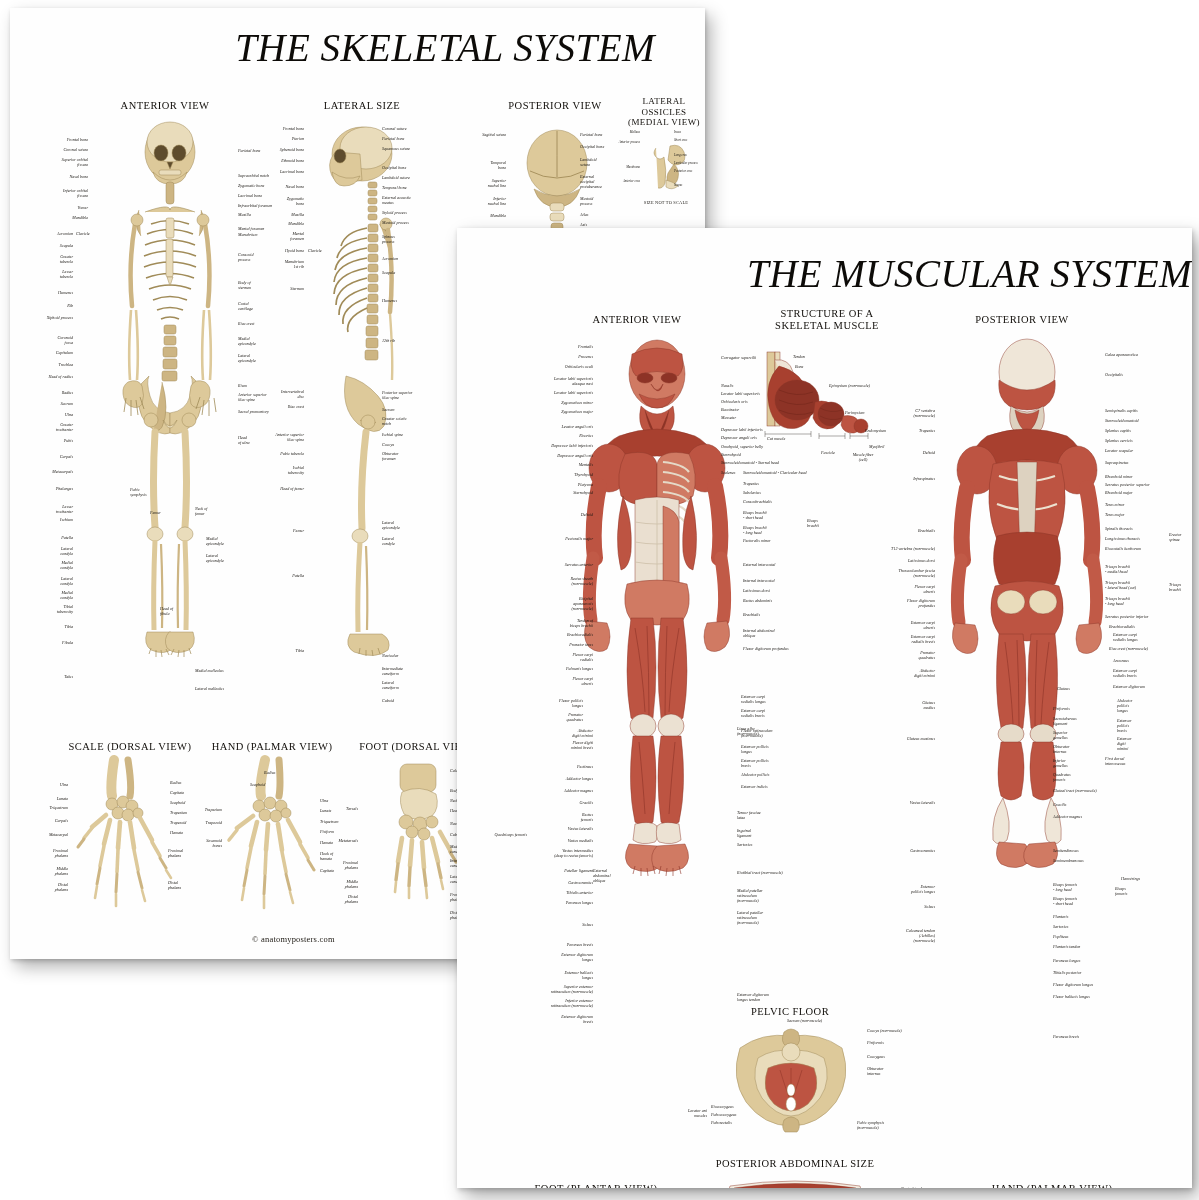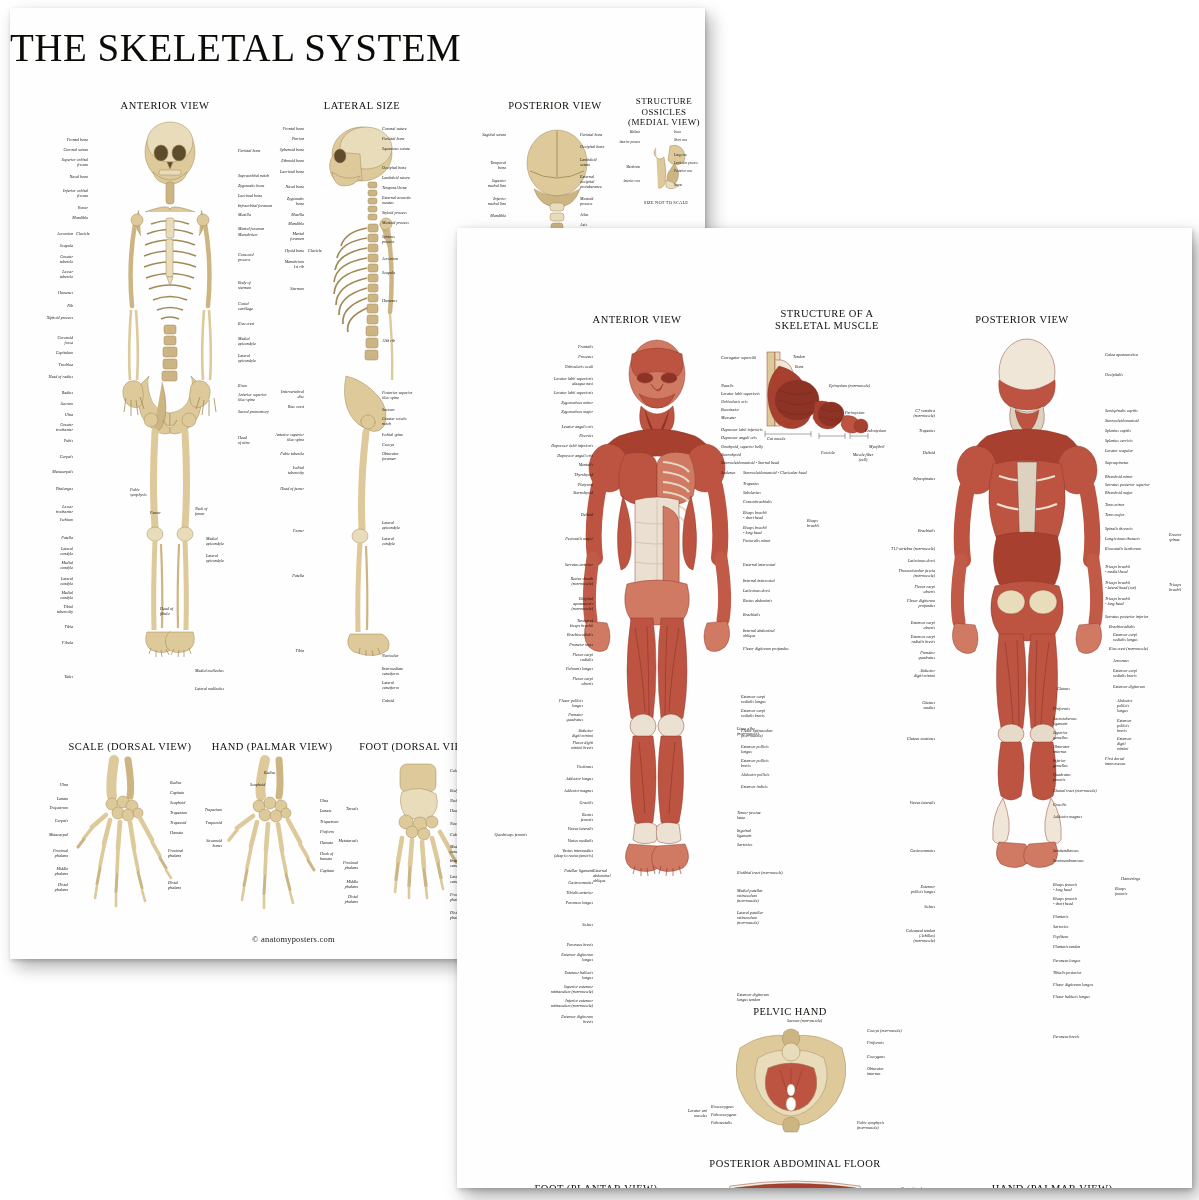--- a/index.html
+++ b/index.html
@@ -15,22 +15,22 @@
      box-shadow:6px 8px 16px rgba(0,0,0,.30), 1px 2px 4px rgba(0,0,0,.18);
      z-index:1;
   }
   #poster-muscular{
      left:457px;top:228px;width:735px;height:960px;
      box-shadow:7px 9px 18px rgba(0,0,0,.32), 1px 2px 5px rgba(0,0,0,.20);
      z-index:2;
   }
 
   .p-title{
-     text-align:left;font-weight:400;letter-spacing:.5px;
-     font-family:"Liberation Serif",serif;color:#0d0b08;
+     text-align:right;font-weight:400;letter-spacing:.5px;
+     font-family:"Liberation Serif",serif;color:#0d0b08;font-style:italic;
   }
   #poster-skeletal .p-title{font-size:39px;margin:20px 0 0 0;line-height:1.05;padding-right:50px;}
   #poster-muscular .p-title{font-size:39px;margin:26px 0 0 0;line-height:1.05;}
 
   .section-head{
      position:absolute;text-align:center;font-size:10.5px;letter-spacing:.45px;
      color:#120f0b;white-space:pre-line;line-height:1.18;font-family:"Liberation Serif",serif;
   }
 
   
@@ -69,21 +69,21 @@
 
 <div class="stage">
 
   <div class="poster" id="poster-skeletal">
 
     <h1 class="p-title">THE SKELETAL SYSTEM</h1>
 
     <div class="section-head" style="left:60px;top:92px;width:190px;">ANTERIOR VIEW</div>
     <div class="section-head" style="left:262px;top:92px;width:180px;">LATERAL SIZE</div>
     <div class="section-head" style="left:465px;top:92px;width:160px;">POSTERIOR VIEW</div>
-    <div class="section-head" style="left:606px;top:88px;width:96px;font-size:9px;">STRUCTURE
+    <div class="section-head" style="left:606px;top:88px;width:96px;font-size:9px;">LATERAL
 OSSICLES
 (MEDIAL VIEW)</div>
     <div class="section-head" style="left:30px;top:733px;width:180px;">SCALE (DORSAL VIEW)</div>
     <div class="section-head" style="left:172px;top:733px;width:180px;">HAND (PALMAR VIEW)</div>
     <div class="section-head" style="left:320px;top:733px;width:175px;">FOOT (DORSAL VIEW)</div>
     <div class="section-head" style="left:455px;top:733px;width:90px;">FOOT</div>
 
     <div class="tiny-note" style="left:616px;top:192px;width:80px;text-align:center;font-size:4.4px;">SIZE NOT TO SCALE</div>
 
     <div class="art" style="left:95px;top:112px;width:130px;height:600px;">
@@ -727,27 +727,28 @@
 cuneiform</div>
       <div class="lbl r" style="left:594px;top:854px;width:48px;">Sesamoid
 bones</div>
     </div>
 
     <div class="copyright" style="left:242px;top:926px;">© anatomyposters.com</div>
   </div>
 
   <div class="poster" id="poster-muscular">
 
+    <h1 class="p-title">THE MUSCULAR SYSTEM</h1>
 
     <div class="section-head" style="left:90px;top:86px;width:180px;">ANTERIOR VIEW</div>
     <div class="section-head" style="left:290px;top:80px;width:160px;">STRUCTURE OF A
 SKELETAL MUSCLE</div>
     <div class="section-head" style="left:475px;top:86px;width:180px;">POSTERIOR VIEW</div>
-    <div class="section-head" style="left:268px;top:778px;width:130px;">PELVIC HAND</div>
-    <div class="section-head" style="left:218px;top:930px;width:240px;">POSTERIOR ABDOMINAL FLOOR</div>
+    <div class="section-head" style="left:268px;top:778px;width:130px;">PELVIC FLOOR</div>
+    <div class="section-head" style="left:218px;top:930px;width:240px;">POSTERIOR ABDOMINAL SIZE</div>
     <div class="section-head" style="left:44px;top:955px;width:190px;">FOOT (PLANTAR VIEW)</div>
     <div class="section-head" style="left:500px;top:955px;width:190px;">HAND (PALMAR VIEW)</div>
 
     <div class="art" style="left:120px;top:108px;width:160px;height:690px;">
       <svg width="160" height="690" viewBox="0 0 160 690">
         <g class="musEdge">
 
           <ellipse cx="80" cy="38" rx="28" ry="34" class="mus3"></ellipse>
           <path d="M55 18 q25 -12 50 0 q3 16 -4 22 q-21 -9 -42 0 q-7 -7 -4 -22z" class="mus1"></path>
           <ellipse cx="68" cy="42" rx="8" ry="5" fill="#8d3326"></ellipse>

